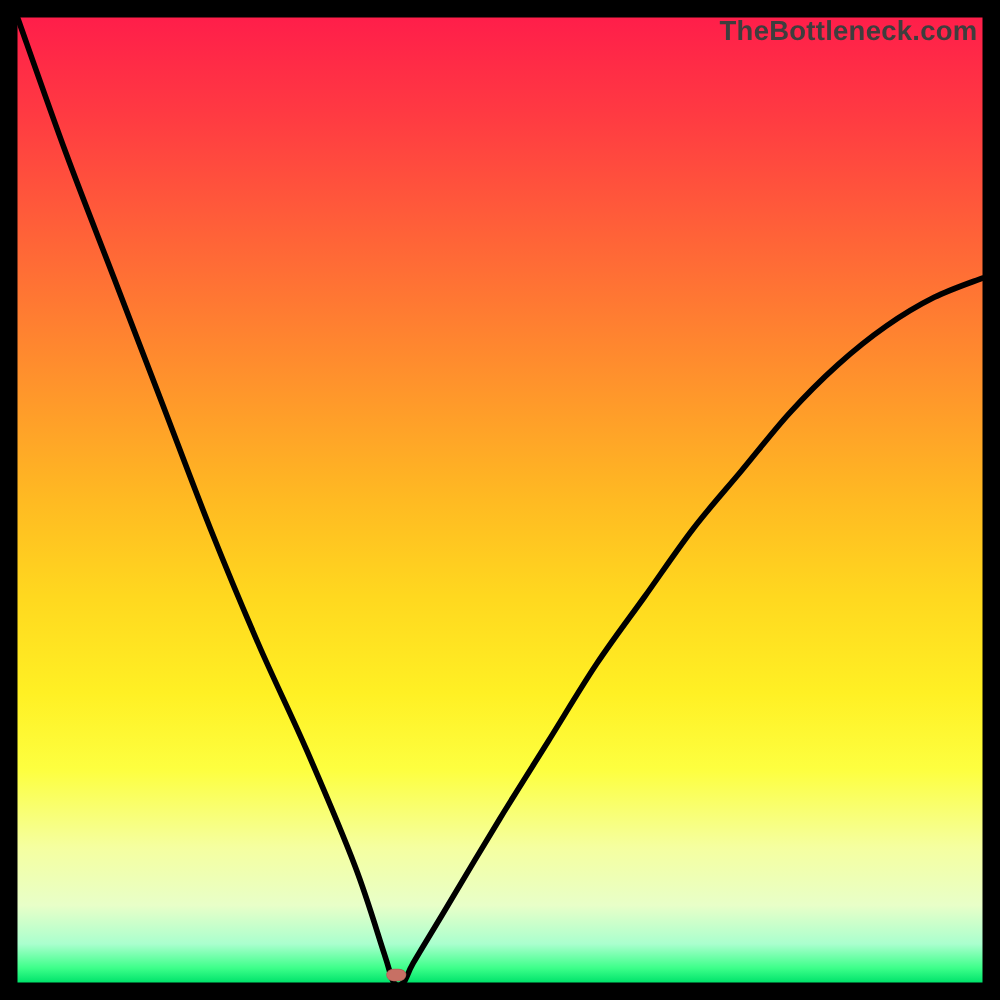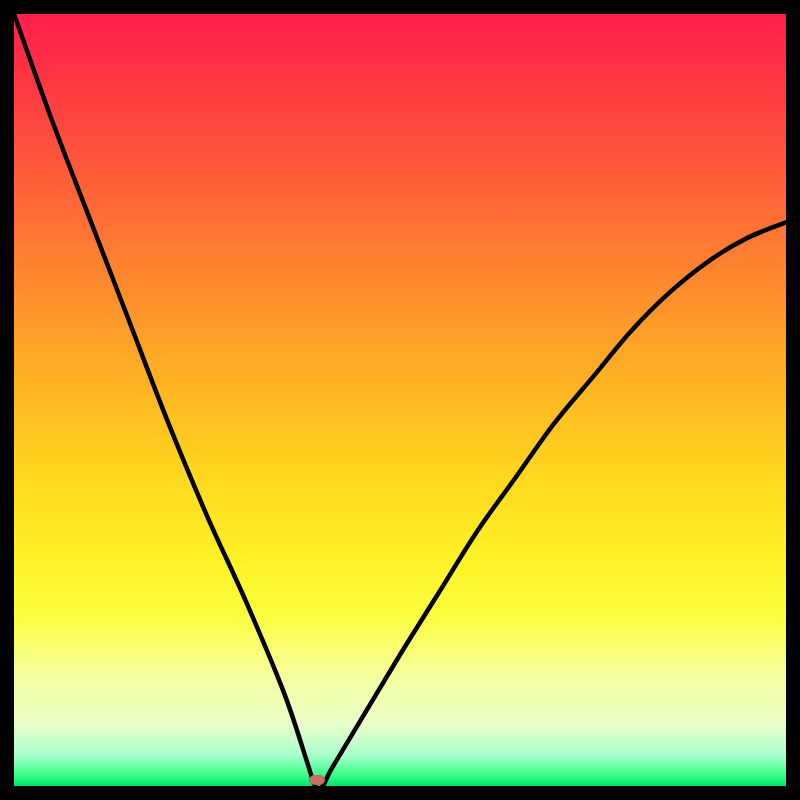--- a/index.html
+++ b/index.html
@@ -68,20 +68,21 @@
     background: #c77064;
     transform: translate(-50%, -50%);
     box-shadow: 0 0 0 0.5px rgba(0,0,0,0.15) inset;
   }
 </style>
 </head>
 <body>
 
 <div class="frame">
   <div class="plot-area">
+    <div class="watermark">TheBottleneck.com</div>
 
     <svg class="curve" viewBox="0 0 772 772" preserveAspectRatio="none">
       <path id="curve-path" fill="none" stroke-width="4.5" stroke-linecap="round" stroke-linejoin="round" stroke="#000000" d="M 0.00 0.00 C 6.43 18.01, 25.73 73.34, 38.60 108.08 C 51.47 142.82, 64.33 174.99, 77.20 208.44 C 90.07 241.89, 102.93 275.35, 115.80 308.80 C 128.67 342.25, 141.53 376.99, 154.40 409.16 C 167.27 441.33, 180.13 472.21, 193.00 501.80 C 205.87 531.39, 218.73 557.13, 231.60 586.72 C 244.47 616.31, 259.91 652.34, 270.20 679.36 C 280.49 706.38, 288.21 733.40, 293.36 748.84 C 298.51 764.28, 298.51 768.14, 301.08 772.00 C 303.65 775.86, 306.23 774.57, 308.80 772.00 C 311.37 769.43, 311.37 765.57, 316.52 756.56 C 321.67 747.55, 328.10 737.26, 339.68 717.96 C 351.26 698.66, 371.85 663.92, 386.00 640.76 C 400.15 617.60, 411.73 599.59, 424.60 579.00 C 437.47 558.41, 450.33 536.54, 463.20 517.24 C 476.07 497.94, 488.93 481.21, 501.80 463.20 C 514.67 445.19, 527.53 425.89, 540.40 409.16 C 553.27 392.43, 566.13 378.28, 579.00 362.84 C 591.87 347.40, 604.73 330.67, 617.60 316.52 C 630.47 302.37, 643.33 289.50, 656.20 277.92 C 669.07 266.34, 681.93 256.05, 694.80 247.04 C 707.67 238.03, 720.53 230.31, 733.40 223.88 C 746.27 217.45, 765.57 211.01, 772.00 208.44"></path>
     </svg>
 
     <div id="marker" class="marker" style="left: 302.624px; top: 765.824px; background: rgb(199, 112, 100);"></div>
   </div>
 </div>
 
 </body></html>

